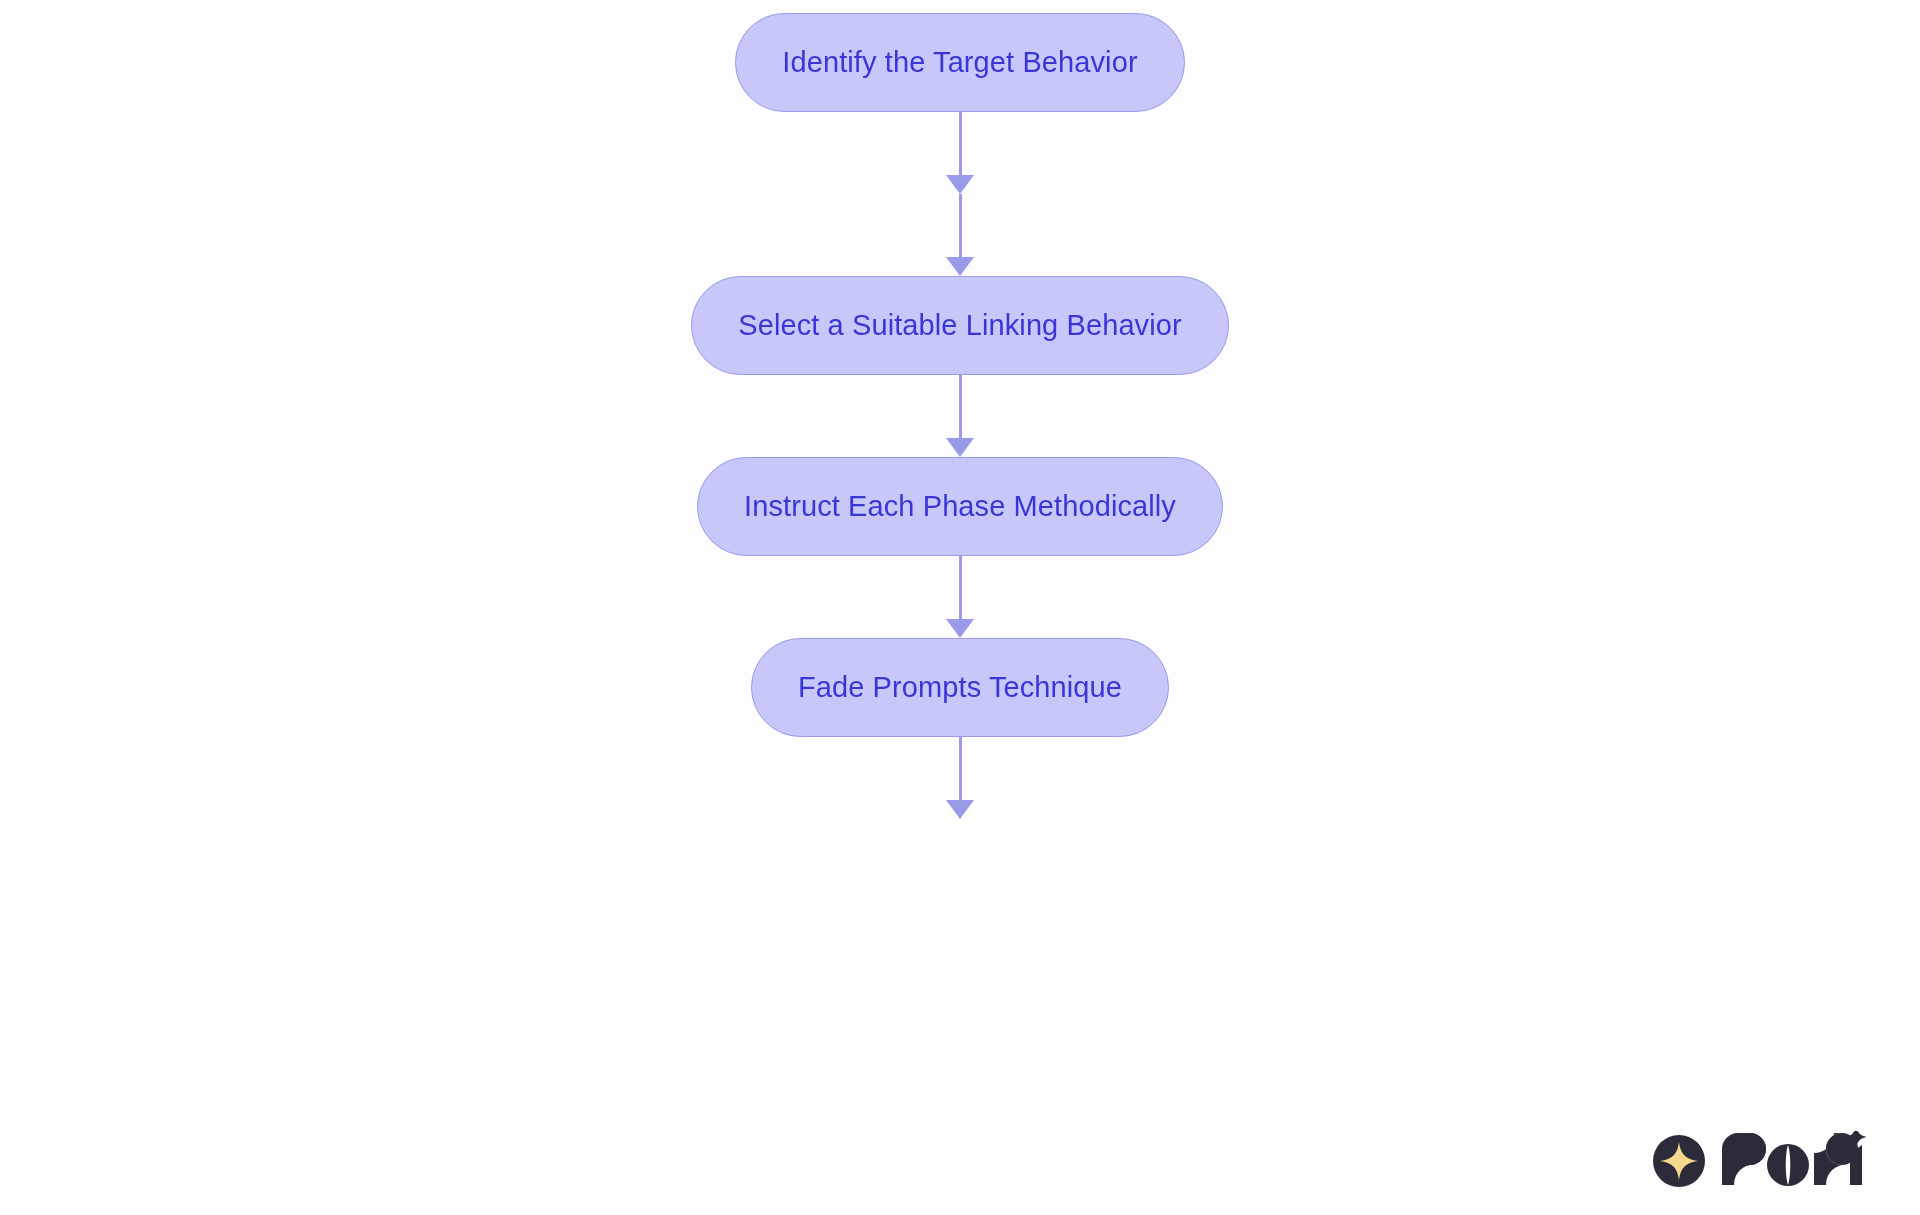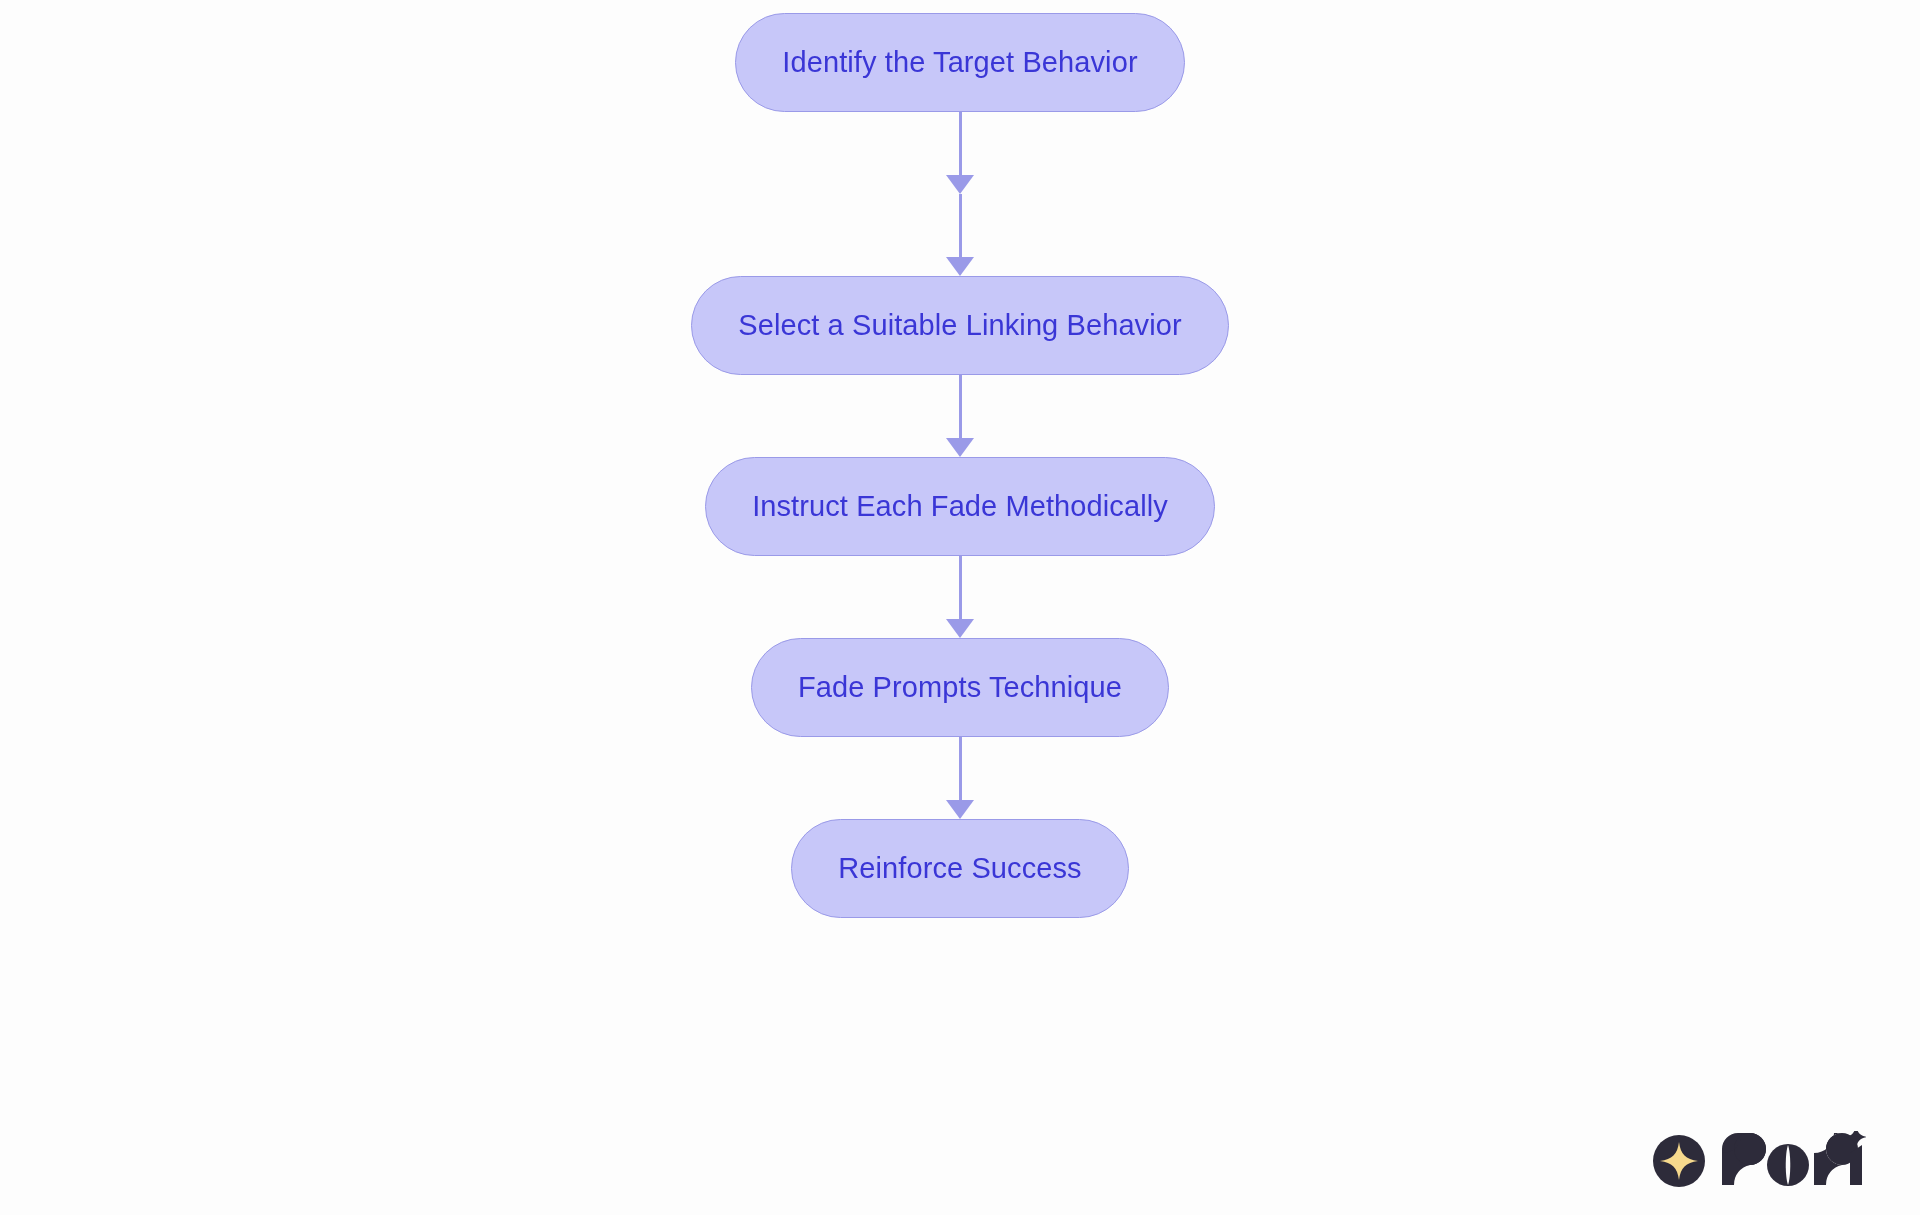--- a/index.html
+++ b/index.html
@@ -128,45 +128,40 @@
     </div>
   </div>
 
   <div class="connector gap-3">
     <div class="line"></div>
     <div class="head"></div>
   </div>
 
   <div class="node-wrap">
     <div class="node">
-      <span>Instruct Each Fade Methodically</span>
+      <span>Instruct Each Phase Methodically</span>
     </div>
   </div>
 
   <div class="connector gap-4">
     <div class="line"></div>
     <div class="head"></div>
   </div>
 
   <div class="node-wrap">
     <div class="node">
       <span>Fade Prompts Technique</span>
     </div>
   </div>
 
   <div class="connector gap-5">
     <div class="line"></div>
     <div class="head"></div>
   </div>
 
-  <div class="node-wrap">
-    <div class="node">
-      <span>Reinforce Success</span>
-    </div>
-  </div>
 
 </div>
 
 <div id="logo">
   <div class="logo-mark">
     <svg width="54" height="54" viewBox="0 0 54 54" aria-hidden="true">
       <circle cx="27" cy="27" r="26" fill="#2d2b3a"></circle>
       <path d="M27 8 C28.6 20.2 33.8 25.4 46 27 C33.8 28.6 28.6 33.8 27 46 C25.4 33.8 20.2 28.6 8 27 C20.2 25.4 25.4 20.2 27 8 Z" fill="#f6d98d"></path>
     </svg>
   </div>

